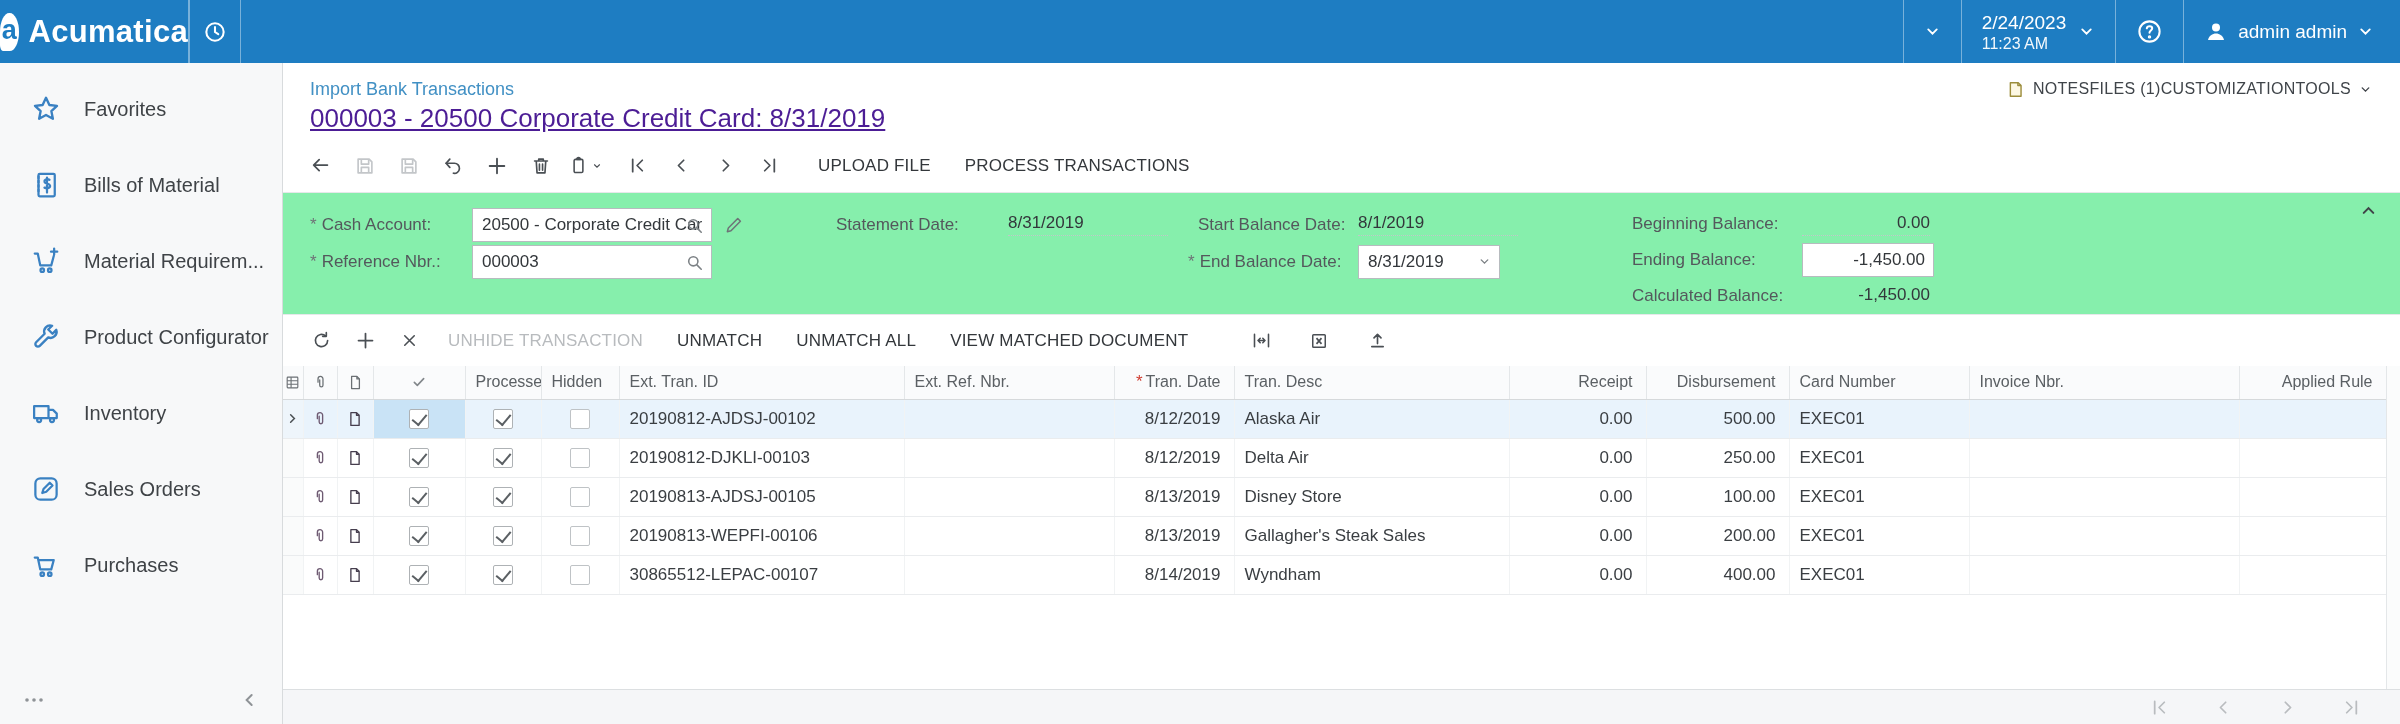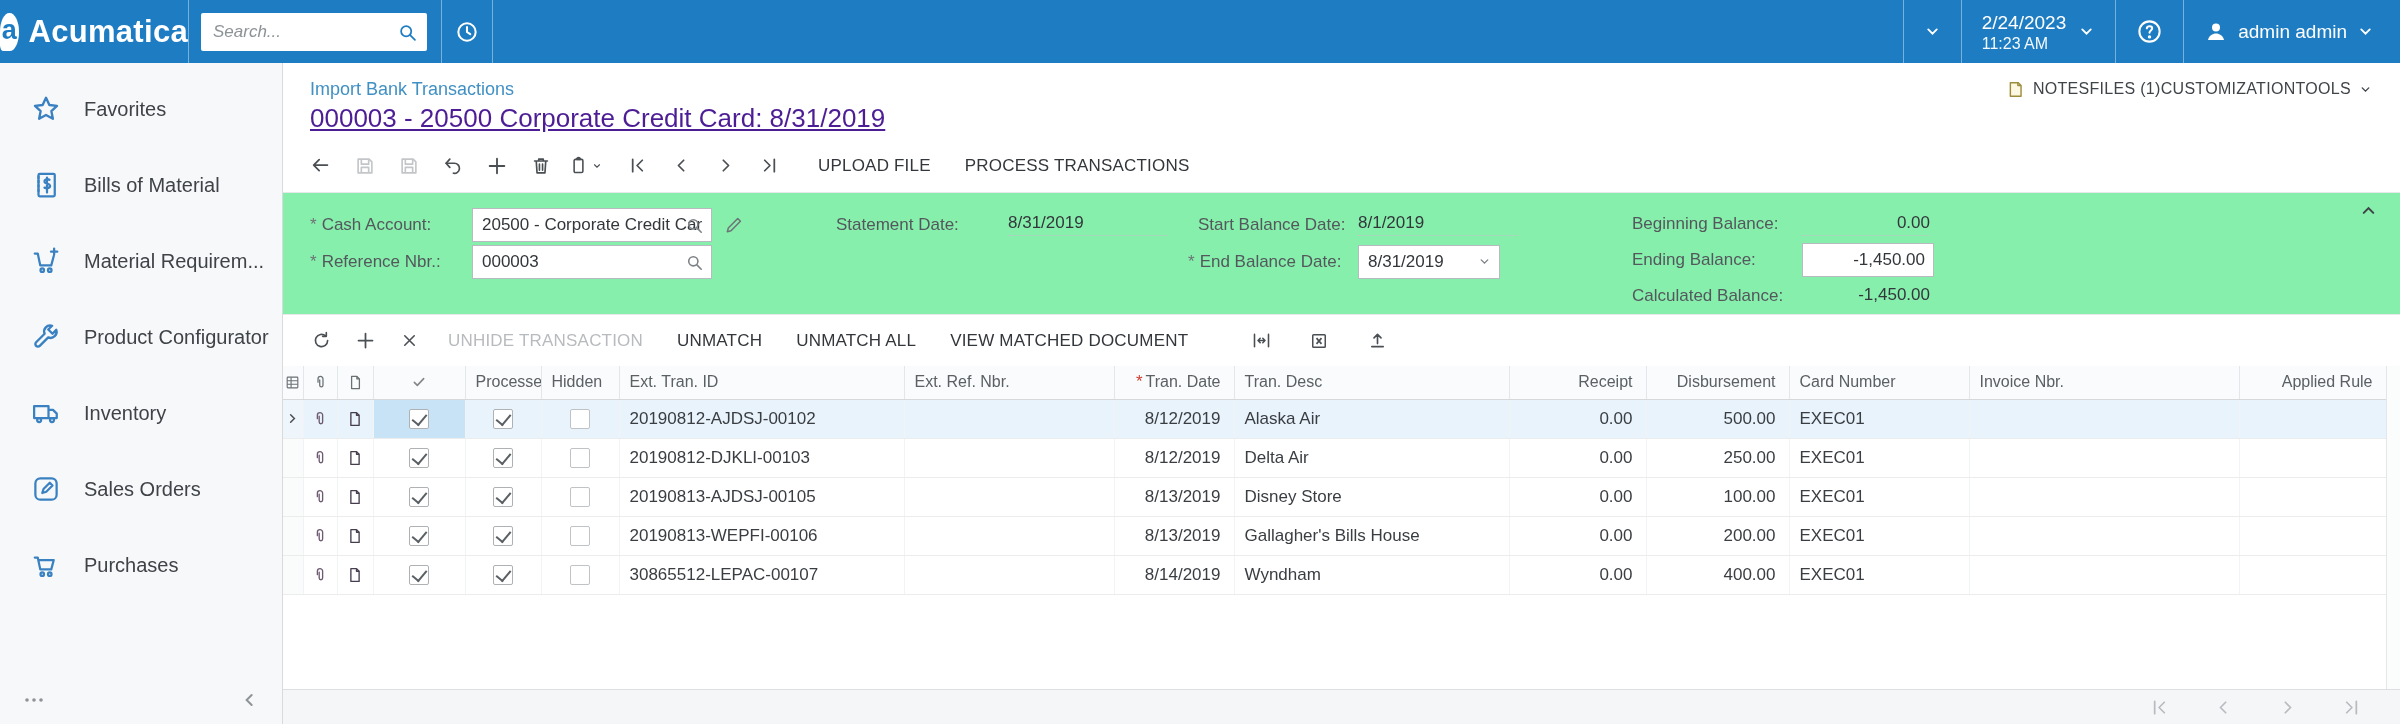--- a/index.html
+++ b/index.html
@@ -305,28 +305,20 @@
       </symbol>
   </defs>
 </svg>
 
 <div class="topbar">
   <div class="brand">
     <div class="brand-mark">a</div>
     <div class="brand-name">Acumatica</div>
   </div>
   <div class="tb-div"></div>
-  <div class="search-sec">
-    <div class="search-box">
-      <input type="text" placeholder="Search..." style="">
-      <svg class="ic mag" width="21" height="21">
-          <use href="#sv-search"></use>
-        </svg>
-    </div>
-  </div>
   <div class="tb-div"></div>
   <div class="clock-sec">
     <svg class="ic" width="26" height="26">
         <use href="#sv-clock"></use>
       </svg>
   </div>
   <div class="tb-div"></div>
 
   <div class="tb-right">
     <div class="tb-div"></div>
@@ -774,21 +766,21 @@
                 <svg class="ic" width="18" height="18" style="color:#463e4e">
                   <use href="#sv-doc"></use>
                 </svg>
               </td>
               <td class="c-chk c-inc"><span class="cb on"></span></td>
               <td class="c-chk"><span class="cb on"></span></td>
               <td class="c-chk"><span class="cb"></span></td>
               <td>20190813-WEPFI-00106</td>
               <td></td>
               <td class="c-num">8/13/2019</td>
-              <td>Gallagher's Bills House</td>
+              <td>Gallagher's Steak Sales</td>
               <td class="c-num">0.00</td>
               <td class="c-num">200.00</td>
               <td>EXEC01</td>
               <td></td>
               <td class="c-num"></td>
             </tr>
             <tr>
               <td class="c-ind"></td>
               <td class="c-ico">
                 <svg class="ic" width="18" height="18" style="color:#6e5a72">

